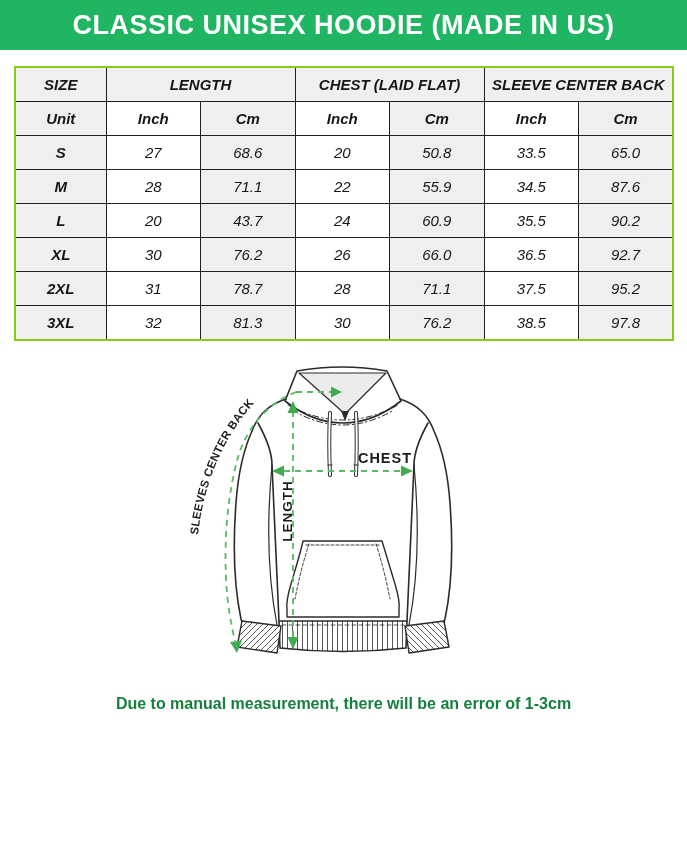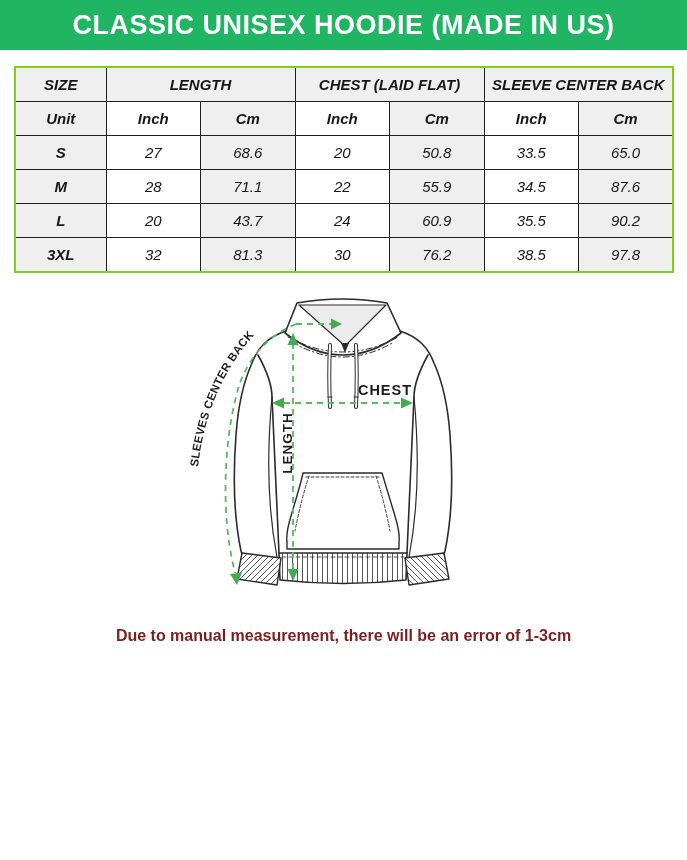--- a/index.html
+++ b/index.html
@@ -29,21 +29,21 @@
   .size-chart th{font-weight:bold;}
   .size-chart td{font-weight:normal;}
   .size-chart td.bold{font-weight:bold;}
   .shade{background:#efefef;}
   col.c-size{width:91px;}
   col.c-val{width:94.5px;}
   .diagram{margin-top:12px;text-align:right;}
   .diagram svg{display:block;}
   .note{
     margin-top:10px;text-align:center;
-    color:#7f1d1d;font-size:16px;font-weight:bold;
+    color:#15803d;font-size:16px;font-weight:bold;
   }
 </style>
 </head>
 <body>
 
 <header class="banner">
   <h1>CLASSIC UNISEX HOODIE (MADE IN US)</h1>
 </header>
 
 <table class="size-chart">
@@ -93,20 +93,38 @@
         <td class="shade">87.6</td>
       </tr>
       <tr>
         <td class="shade bold">L</td>
         <td>20</td>
         <td class="shade">43.7</td>
         <td>24</td>
         <td class="shade">60.9</td>
         <td>35.5</td>
         <td class="shade">90.2</td>
+      </tr>
+      <tr>
+        <td class="shade bold">XL</td>
+        <td>30</td>
+        <td class="shade">76.2</td>
+        <td>26</td>
+        <td class="shade">66.0</td>
+        <td>36.5</td>
+        <td class="shade">92.7</td>
+      </tr>
+      <tr>
+        <td class="shade bold">2XL</td>
+        <td>31</td>
+        <td class="shade">78.7</td>
+        <td>28</td>
+        <td class="shade">71.1</td>
+        <td>37.5</td>
+        <td class="shade">95.2</td>
       </tr>
       <tr>
         <td class="shade bold">3XL</td>
         <td>32</td>
         <td class="shade">81.3</td>
         <td>30</td>
         <td class="shade">76.2</td>
         <td>38.5</td>
         <td class="shade">97.8</td>
       </tr>

